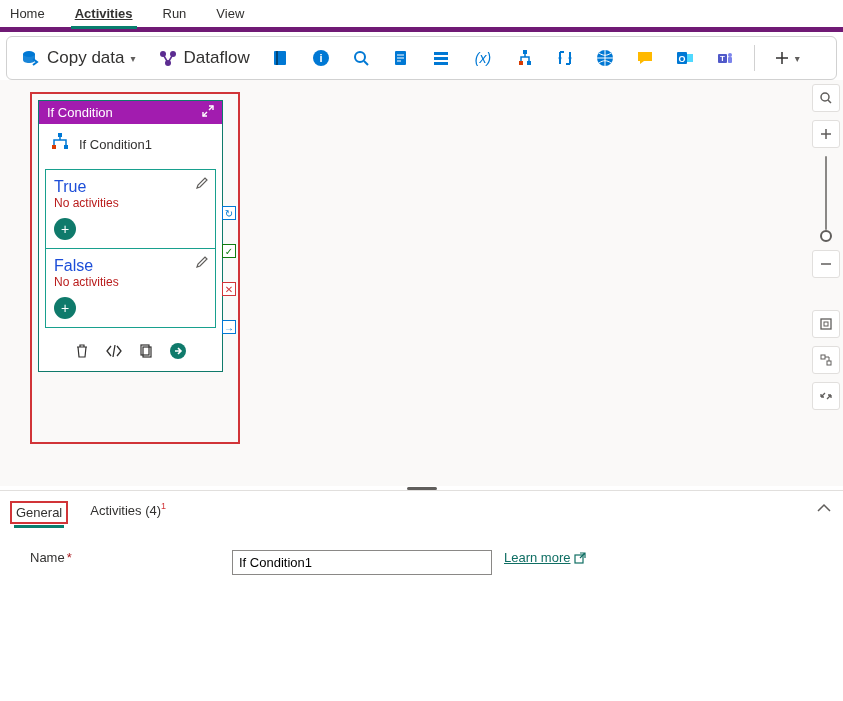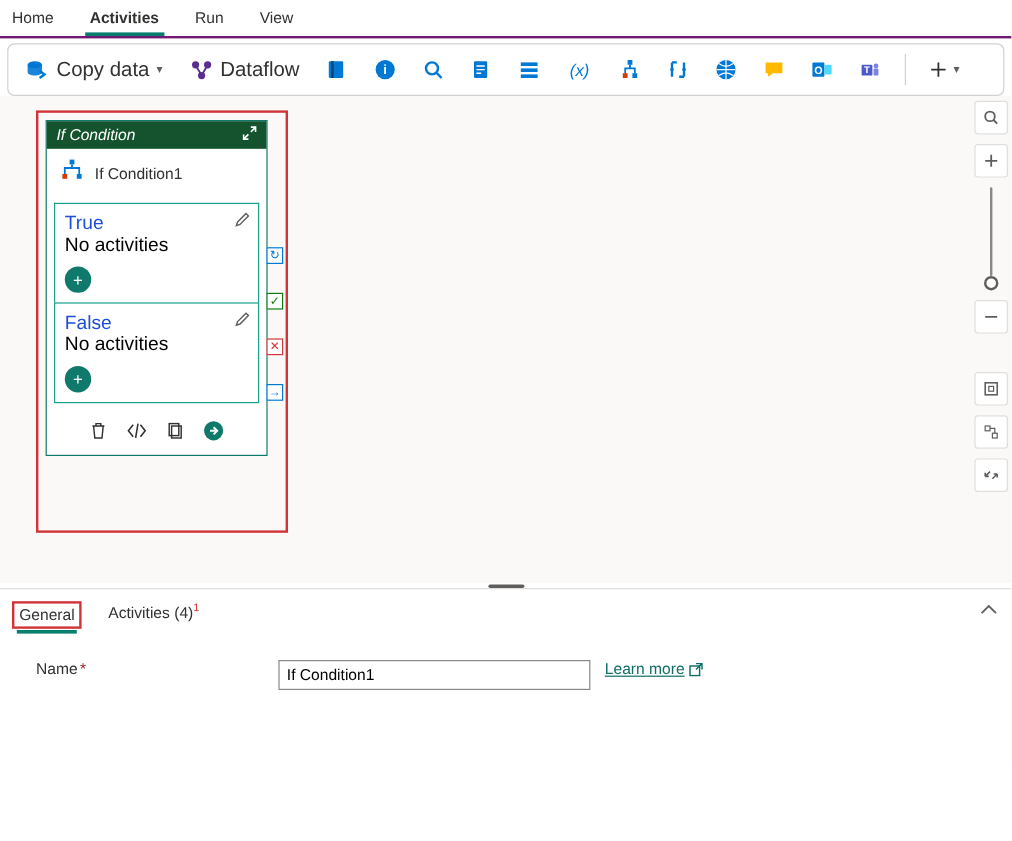--- a/index.html
+++ b/index.html
@@ -1,44 +1,44 @@
 <!DOCTYPE html>
 <html><head>
   <meta charset="utf-8">
   <style>
     * { box-sizing: border-box; margin: 0; padding: 0; font-family: "Segoe UI", -apple-system, sans-serif; }
 
     body { width: 843px; height: 701px; background: #fff; font-size: 13px; color: #323130; overflow: hidden; }
 
     
-    .tabs { height: 32px; display: flex; align-items: center; border-bottom: 2px solid #701a75; padding: 0 6px; gap: 22px; }
+    .tabs { height: 32px; display: flex; align-items: center; border-bottom: 5px solid #701a75; padding: 0 6px; gap: 22px; }
     .tab { padding: 6px 4px 7px; cursor: pointer; font-size: 13px; color: #323130; position: relative; }
-    .tab.active { font-weight: 600; }
+    .tab.active { font-weight: 600; text-decoration: underline; }
     .tab.active::after { content: ""; position: absolute; left: 0; right: 0; bottom: -1px; height: 3px; background: #087e6e; }
 
     
     .toolbar { height: 44px; margin: 4px 6px 0 6px; border: 1px solid #d1d1d1; border-radius: 6px; display: flex; align-items: center; padding: 0 8px; gap: 10px; }
     .tool-item { display: flex; align-items: center; gap: 6px; padding: 4px 6px; border-radius: 4px; cursor: pointer; }
     .tool-label { font-size: 17px; }
     .toolbar .sep { width: 1px; height: 26px; background: #d1d1d1; margin: 0 4px; }
     .tool-icon svg { display: block; }
 
     
     .canvas-wrap { position: relative; background: #faf9f8; height: 406px; width: 100%; }
     .selection-rect { position: absolute; left: 30px; top: 12px; width: 210px; height: 352px; border: 2px solid #d13438; pointer-events: none; }
 
     .card { position: absolute; left: 38px; top: 20px; width: 185px; border: 1px solid #0f7a6b; background: #fff; }
-    .card-title { background: #14532d; color: #fff; padding: 4px 8px; display: flex; justify-content: space-between; align-items: center; font-size: 13px; font-style: italic; }
+    .card-title { background: #a21caf; color: #fff; padding: 4px 8px; display: flex; justify-content: space-between; align-items: center; font-size: 13px; }
     .card-sub { display: flex; align-items: center; gap: 8px; padding: 8px 10px 12px; }
 
     .branch { border: 1px solid #18a08e; margin: 0 6px 8px; padding: 8px; position: relative; }
     .branch.top { border-bottom: none; margin-bottom: 0; }
     .branch.bottom { margin-top: 0; }
     .branch-label { font-size: 16px; color: #1d4ed8; }
-    .branch-empty { font-size: 16px; color: #000000; }
+    .branch-empty { font-size: 12px; color: #b91c1c; }
     .edit-pencil { position: absolute; right: 6px; top: 6px; cursor: pointer; }
 
     .plus-circle { width: 22px; height: 22px; border-radius: 50%; background: #0f7a6b; color: #fff; display: flex; align-items:center; justify-content:center; margin-top: 8px; cursor: pointer; font-size: 14px; }
 
     .card-footer { display: flex; align-items: center; justify-content: center; gap: 16px; padding: 6px 0 8px; }
     .footer-btn { cursor: pointer; }
 
     
     .side-controls { position: absolute; left: 222px; top: 126px; width: 16px; display: flex; flex-direction: column; gap: 24px; }
     .side-box { width: 14px; height: 14px; border: 1px solid #8a8886; background: #fff; display: flex; align-items:center; justify-content:center; font-size: 10px; cursor: pointer; }

